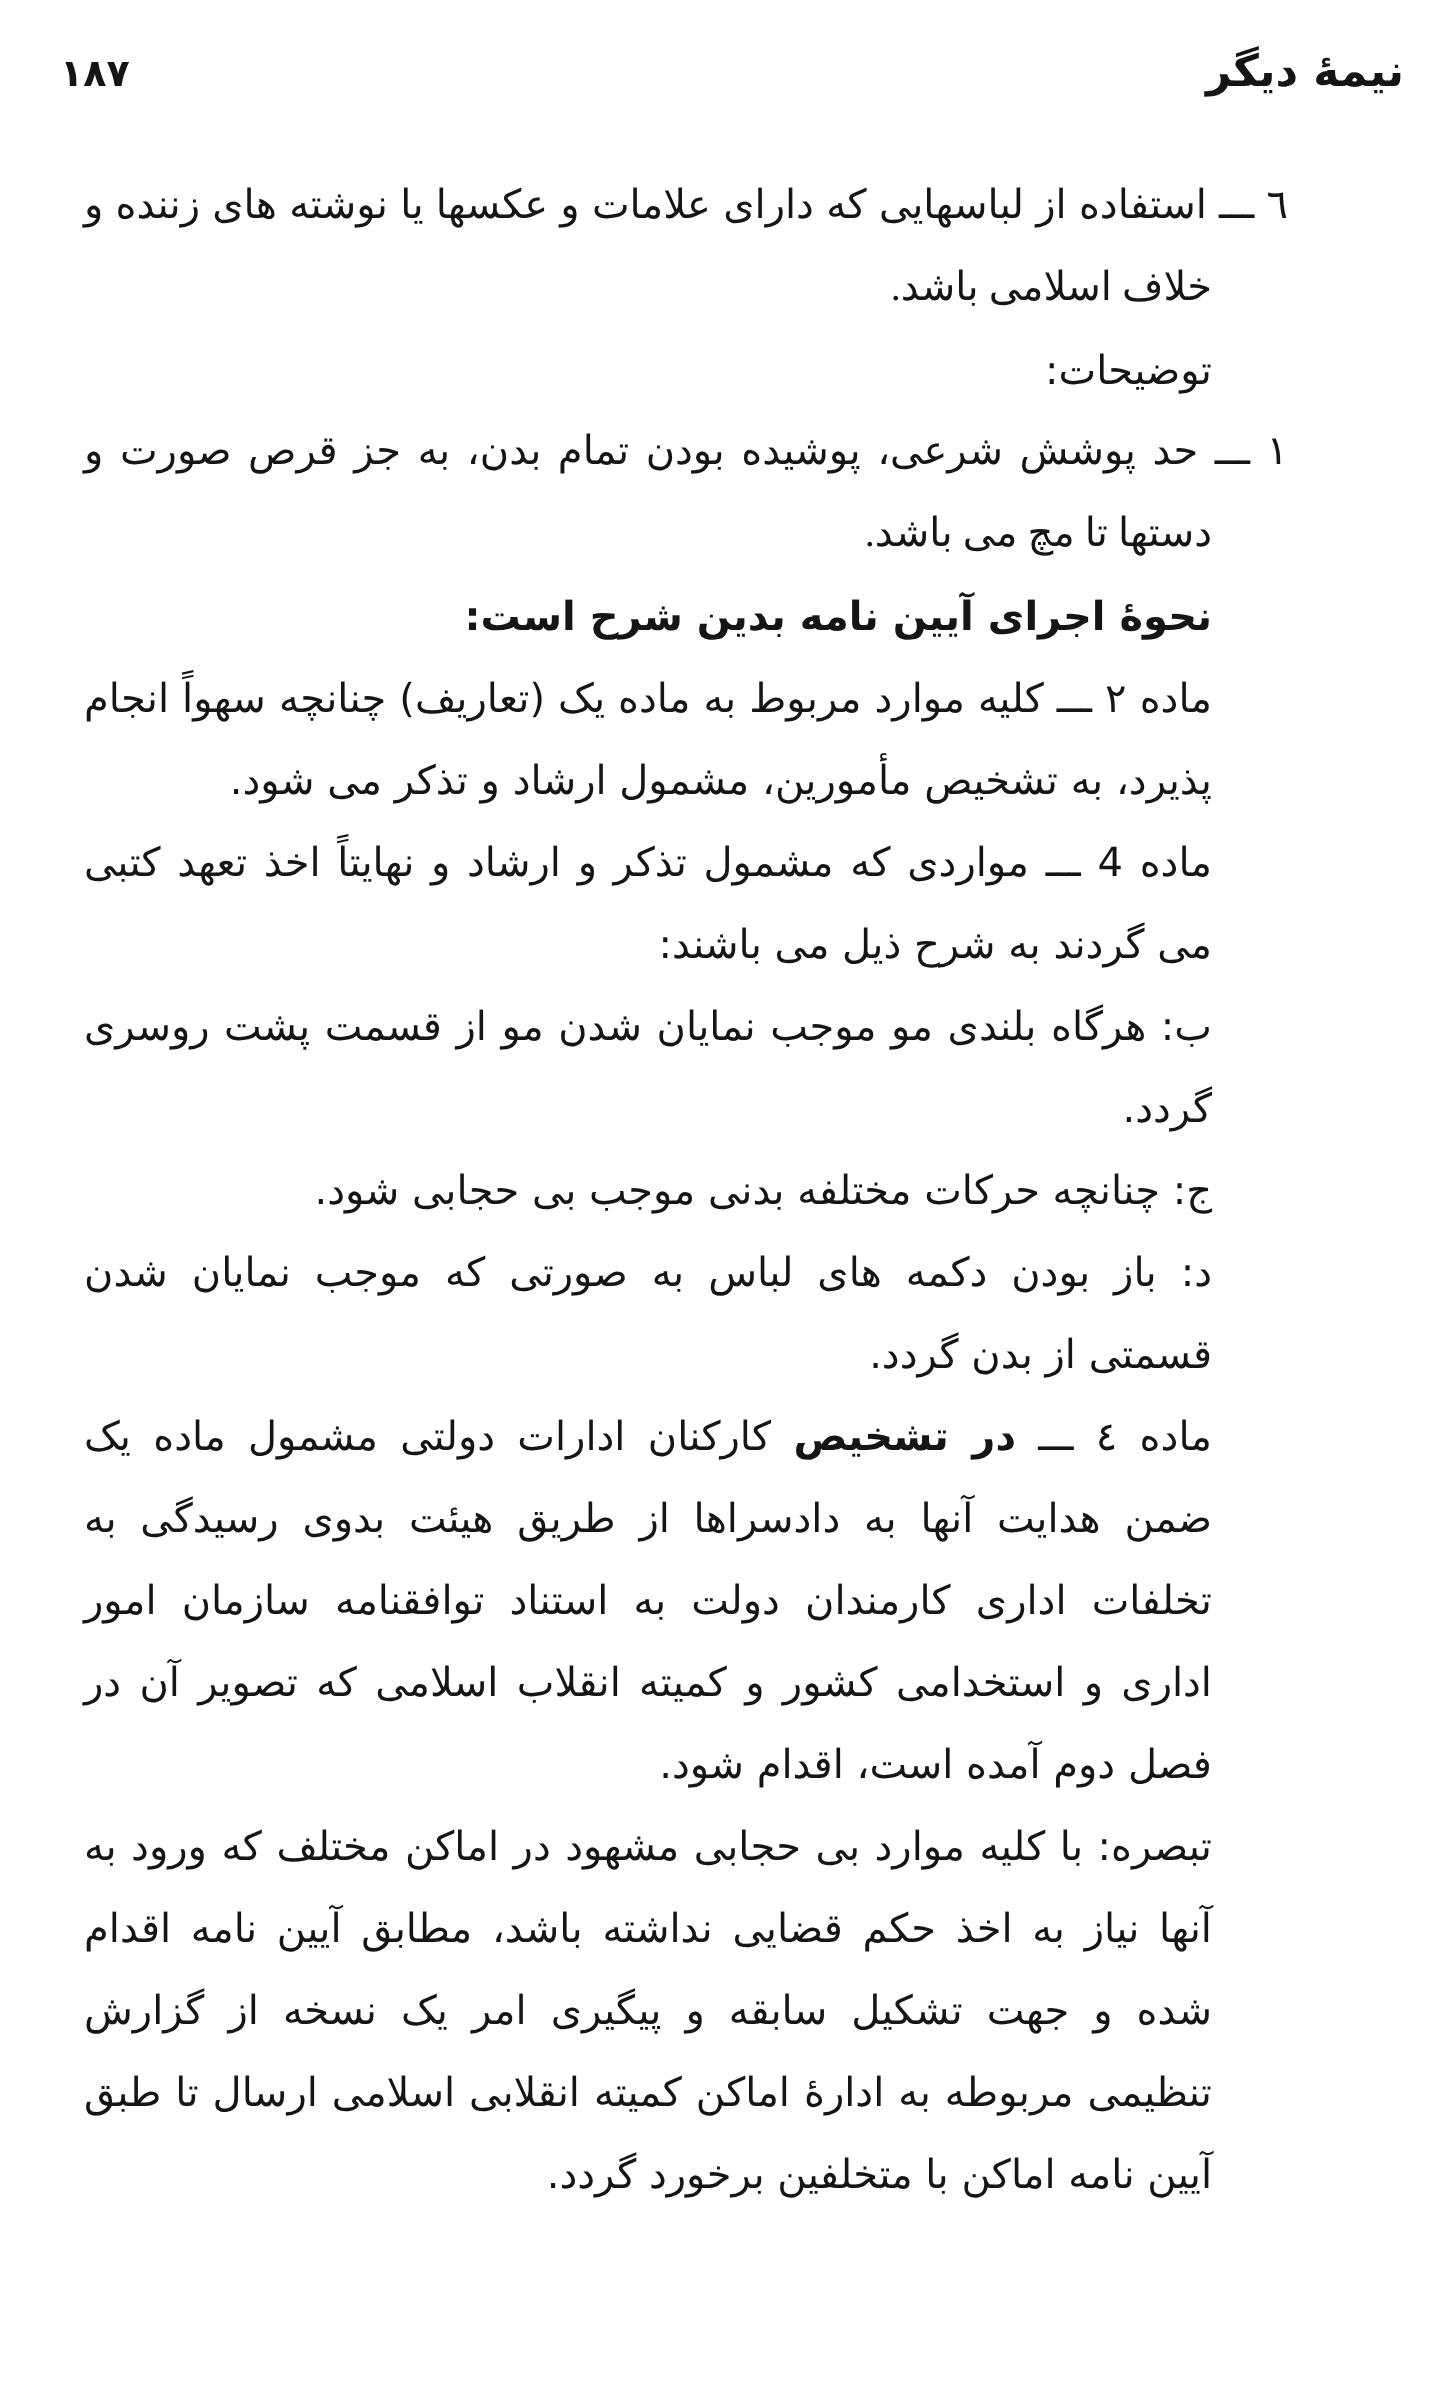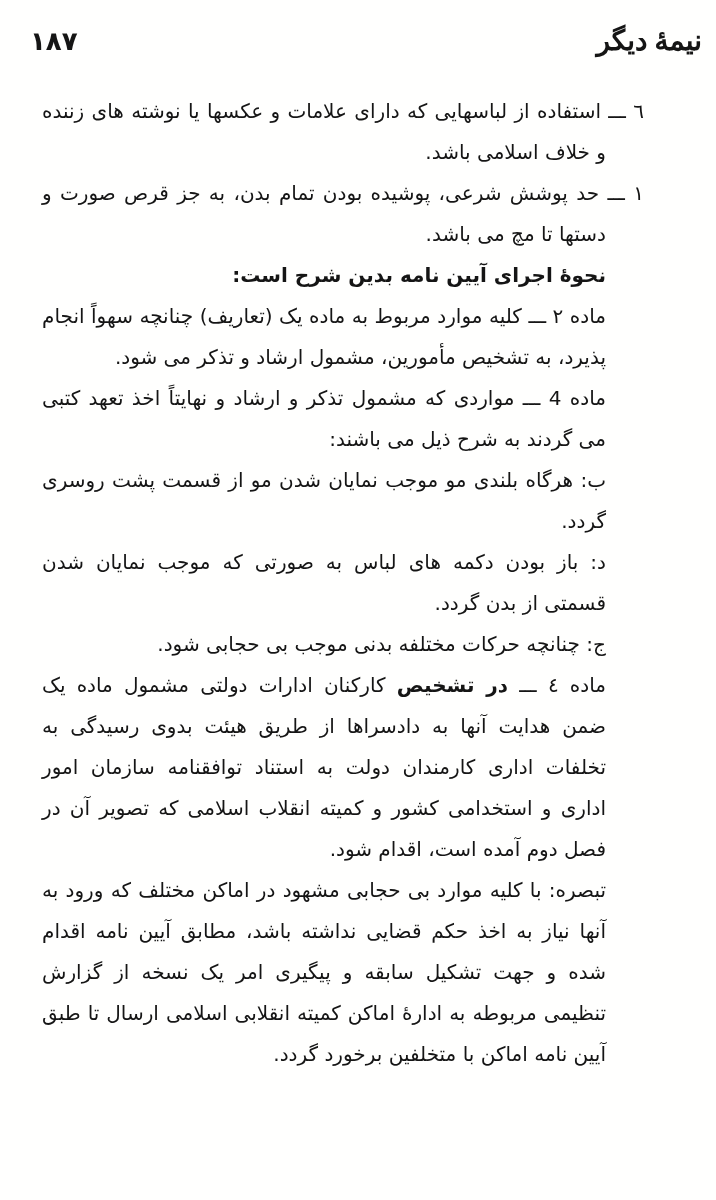--- a/index.html
+++ b/index.html
@@ -16,62 +16,63 @@
     direction: rtl;
     background: #fffffe;
   }
   .header {
     display: flex;
     justify-content: space-between;
     align-items: baseline;
     padding: 24px 14px 0 30px;
     font-weight: bold;
   }
-  .running-title { font-size: 28px; font-family: Liberation Serif, serif; }
-  .page-number { font-size: 26px; letter-spacing: 2px; }
+  .running-title { font-size: 22px; }
+  .page-number { font-size: 19px; letter-spacing: 2px; }
   .body-text {
     padding: 34px 110px 0 42px;
     font-size: 20px;
     line-height: 41px;
     text-align: justify;
   }
   .para { margin: 0; }
-  .hang-num  { text-indent: -38px; }  
+  .hang-num  { text-indent: -38px; font-family: Liberation Serif, serif; }  
   .bold { font-weight: bold; }
   .marker { white-space: nowrap; }
 </style>
 </head>
 <body>
 
 <div class="page">
 
   <div class="header">
     <span class="running-title">نیمهٔ دیگر</span>
     <span class="page-number">۱۸۷</span>
   </div>
 
   <div class="body-text">
 
     <p class="para hang-num"><span class="marker">٦ ـــ</span> <span>استفاده از لباسهایی که دارای علامات و عکسها یا نوشته های زننده و خلاف اسلامی باشد.</span></p>
 
+    <p class="para"><span>توضیحات:</span></p>
 
     <p class="para hang-num"><span class="marker">۱ ـــ</span> <span>حد پوشش شرعی، پوشیده بودن تمام بدن، به جز قرص صورت و دستها تا مچ می باشد.</span></p>
 
 
     <p class="para bold"><span>نحوهٔ اجرای آیین نامه بدین شرح است:</span></p>
 
     <p class="para"><span class="marker">ماده ۲ ـــ</span> <span>کلیه موارد مربوط به ماده یک (تعاریف) چنانچه سهواً انجام پذیرد، به تشخیص مأمورین، مشمول ارشاد و تذکر می شود.</span></p>
 
     <p class="para"><span class="marker">ماده 4 ـــ</span> <span>مواردی که مشمول تذکر و ارشاد و نهایتاً اخذ تعهد کتبی می گردند به شرح ذیل می باشند:</span></p>
 
 
     <p class="para"><span class="marker">ب:</span> <span>هرگاه بلندی مو موجب نمایان شدن مو از قسمت پشت روسری گردد.</span></p>
 
+    <p class="para"><span class="marker">ج:</span> <span>چنانچه حرکات مختلفه بدنی موجب بی حجابی شود.</span></p>
+
     <p class="para"><span class="marker">د:</span> <span>باز بودن دکمه های لباس به صورتی که موجب نمایان شدن قسمتی از بدن گردد.</span></p>
-
-    <p class="para"><span class="marker">ج:</span> <span>چنانچه حرکات مختلفه بدنی موجب بی حجابی شود.</span></p>
 
     <p class="para"><span class="marker">ماده ٤ ـــ</span> <span class="bold">در تشخیص</span> <span>کارکنان ادارات دولتی مشمول ماده یک ضمن هدایت آنها به دادسراها از طریق هیئت بدوی رسیدگی به تخلفات اداری کارمندان دولت به استناد توافقنامه سازمان امور اداری و استخدامی کشور و کمیته انقلاب اسلامی که تصویر آن در فصل دوم آمده است، اقدام شود.</span></p>
 
     <p class="para"><span class="marker">تبصره:</span> <span>با کلیه موارد بی حجابی مشهود در اماکن مختلف که ورود به آنها نیاز به اخذ حکم قضایی نداشته باشد، مطابق آیین نامه اقدام شده و جهت تشکیل سابقه و پیگیری امر یک نسخه از گزارش تنظیمی مربوطه به ادارهٔ اماکن کمیته انقلابی اسلامی ارسال تا طبق آیین نامه اماکن با متخلفین برخورد گردد.</span></p>
 
   </div>
 </div>
 
 </body></html>

